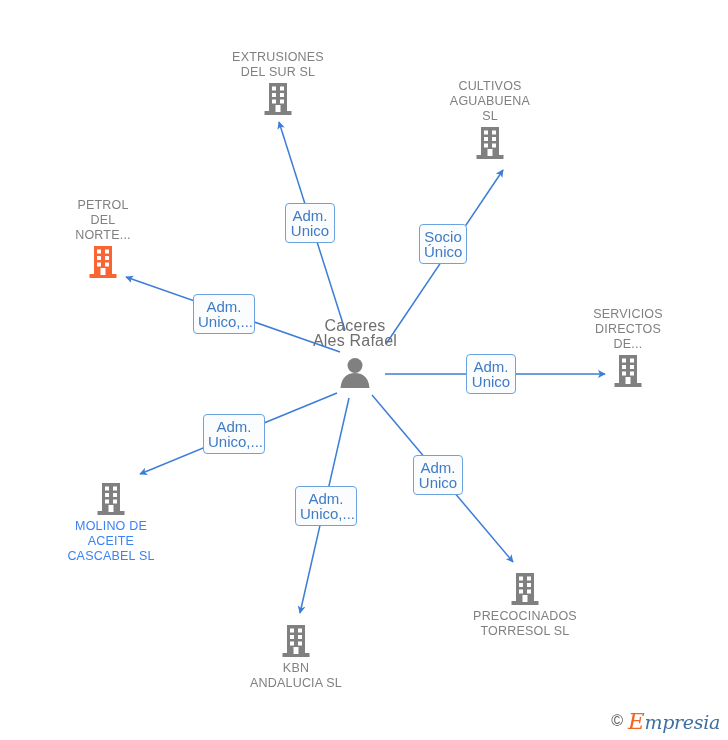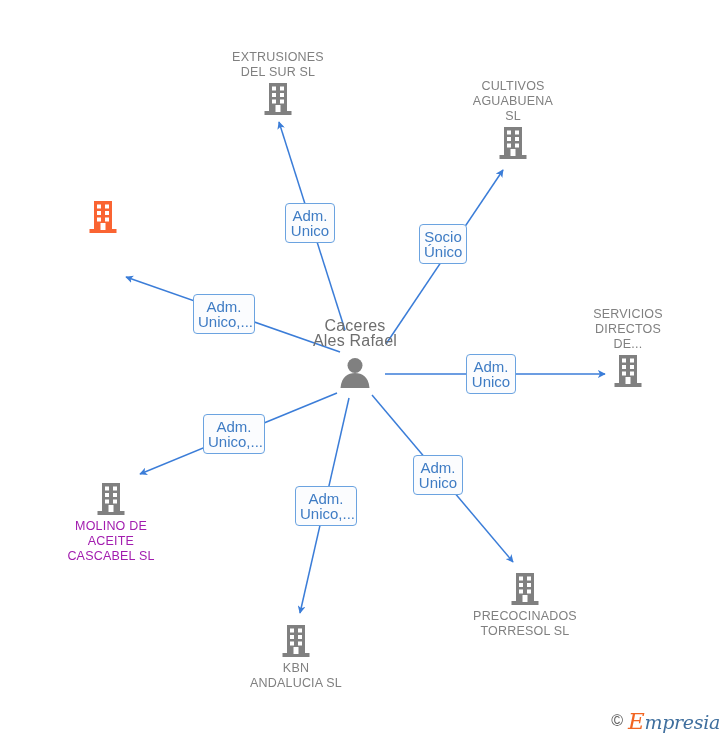--- a/index.html
+++ b/index.html
@@ -116,39 +116,42 @@
             <rect x="9" y="4.5" width="4" height="4" fill="#ffffff"></rect>
             <rect x="17" y="4.5" width="4" height="4" fill="#ffffff"></rect>
             <rect x="9" y="11" width="4" height="4" fill="#ffffff"></rect>
             <rect x="17" y="11" width="4" height="4" fill="#ffffff"></rect>
             <rect x="9" y="17.5" width="4" height="4" fill="#ffffff"></rect>
             <rect x="17" y="17.5" width="4" height="4" fill="#ffffff"></rect>
             <rect x="12.5" y="23" width="5" height="7" fill="#ffffff"></rect>
           </svg>
         </div>
       </div>
-      <div class="node above" style="left: 513px; top: 79px;">
+      <div class="node above" style="left: 490px; top: 79px;">
         <div class="node-label" style="color: rgb(128, 128, 128);">CULTIVOS
 AGUABUENA
 SL</div>
         <div>
           <svg class="node-icon" width="30" height="34" viewBox="0 0 30 34">
             <rect x="6" y="1" width="18" height="29" fill="#808080"></rect>
             <rect x="1.5" y="29" width="27" height="4" fill="#808080"></rect>
             <rect x="9" y="4.5" width="4" height="4" fill="#ffffff"></rect>
             <rect x="17" y="4.5" width="4" height="4" fill="#ffffff"></rect>
             <rect x="9" y="11" width="4" height="4" fill="#ffffff"></rect>
             <rect x="17" y="11" width="4" height="4" fill="#ffffff"></rect>
             <rect x="9" y="17.5" width="4" height="4" fill="#ffffff"></rect>
             <rect x="17" y="17.5" width="4" height="4" fill="#ffffff"></rect>
             <rect x="12.5" y="23" width="5" height="7" fill="#ffffff"></rect>
           </svg>
         </div>
       </div>
       <div class="node above" style="left: 103px; top: 198px;">
+        <div class="node-label" style="color: rgb(128, 128, 128);">PETROL
+DEL
+NORTE...</div>
         <div>
           <svg class="node-icon" width="30" height="34" viewBox="0 0 30 34">
             <rect x="6" y="1" width="18" height="29" fill="#fa6432"></rect>
             <rect x="1.5" y="29" width="27" height="4" fill="#fa6432"></rect>
             <rect x="9" y="4.5" width="4" height="4" fill="#ffffff"></rect>
             <rect x="17" y="4.5" width="4" height="4" fill="#ffffff"></rect>
             <rect x="9" y="11" width="4" height="4" fill="#ffffff"></rect>
             <rect x="17" y="11" width="4" height="4" fill="#ffffff"></rect>
             <rect x="9" y="17.5" width="4" height="4" fill="#ffffff"></rect>
             <rect x="17" y="17.5" width="4" height="4" fill="#ffffff"></rect>
@@ -181,21 +184,21 @@
             <rect x="1.5" y="29" width="27" height="4" fill="#808080"></rect>
             <rect x="9" y="4.5" width="4" height="4" fill="#ffffff"></rect>
             <rect x="17" y="4.5" width="4" height="4" fill="#ffffff"></rect>
             <rect x="9" y="11" width="4" height="4" fill="#ffffff"></rect>
             <rect x="17" y="11" width="4" height="4" fill="#ffffff"></rect>
             <rect x="9" y="17.5" width="4" height="4" fill="#ffffff"></rect>
             <rect x="17" y="17.5" width="4" height="4" fill="#ffffff"></rect>
             <rect x="12.5" y="23" width="5" height="7" fill="#ffffff"></rect>
           </svg>
         </div>
-        <div class="node-label" style="color: #a21caf;">MOLINO DE
+        <div class="node-label" style="color: #3b82f6;">MOLINO DE
 ACEITE
 CASCABEL SL</div>
       </div>
       <div class="node below" style="left: 296px; top: 624px;">
         <div>
           <svg class="node-icon" width="30" height="34" viewBox="0 0 30 34">
             <rect x="6" y="1" width="18" height="29" fill="#808080"></rect>
             <rect x="1.5" y="29" width="27" height="4" fill="#808080"></rect>
             <rect x="9" y="4.5" width="4" height="4" fill="#ffffff"></rect>
             <rect x="17" y="4.5" width="4" height="4" fill="#ffffff"></rect>

